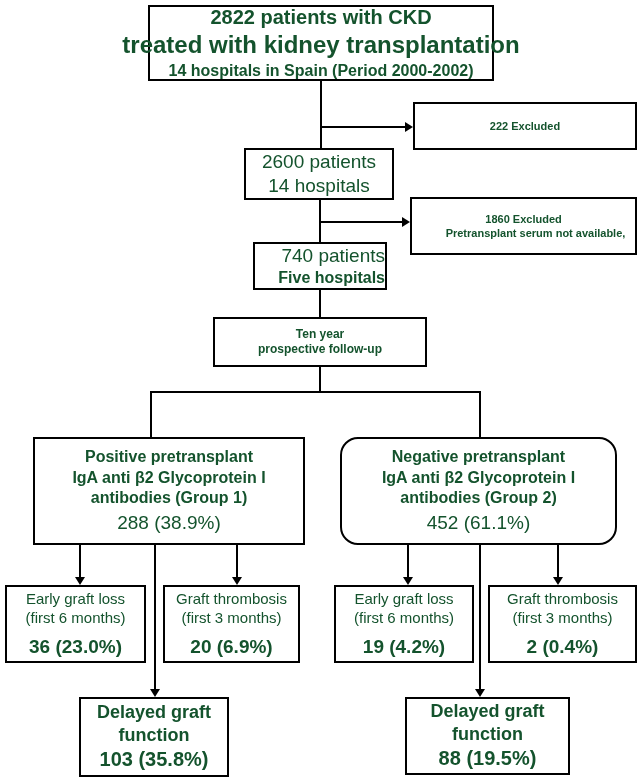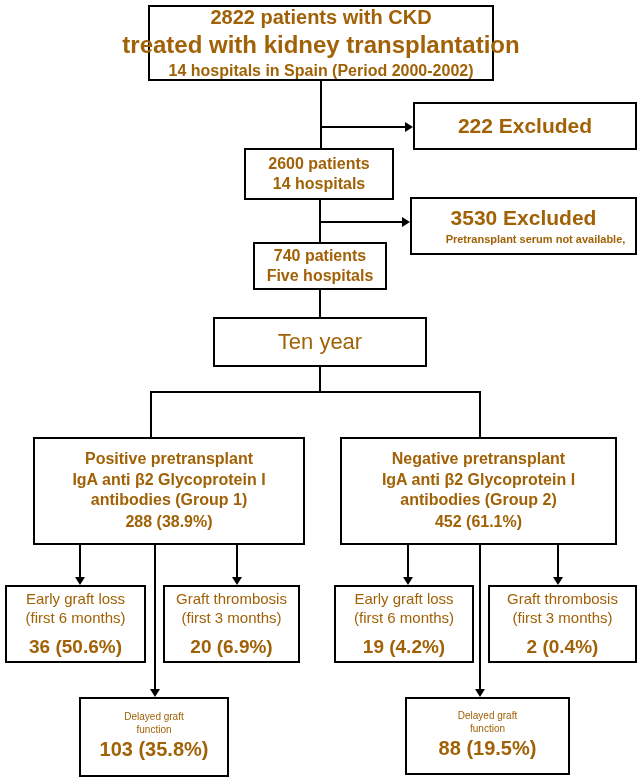--- a/index.html
+++ b/index.html
@@ -2,46 +2,46 @@
 <html><head>
 <meta charset="utf-8">
 <style>
   html, body { margin: 0; padding: 0; background: #ffffff; }
   #canvas {
     position: relative;
     width: 641px;
     height: 784px;
     background: #ffffff;
     font-family: "Liberation Sans", sans-serif;
-    color: #a16207;
+    color: #14532d;
     overflow: hidden;
   }
   .box {
     position: absolute;
     box-sizing: border-box;
     border: 2px solid #000;
     background: #fff;
     display: flex;
     flex-direction: column;
     align-items: center;
     justify-content: center;
     text-align: center;
     line-height: 1.28;
   }
   .ln { display: block; white-space: nowrap; }
   .t20b { font-size: 20px; font-weight: 600; }
   .t18b { font-size: 24px; font-weight: 600; }
   .t16  { font-size: 16px; font-weight: 700; }
-  .t17b { font-size: 21px; font-weight: 600; }
-  .t17  { font-size: 22px; font-weight: 400; }
+  .t17b { font-size: 11px; font-weight: 600; }
+  .t17  { font-size: 12px; font-weight: 700; }
   .t14  { font-size: 14px; font-weight: 400; }
   .t11b { font-size: 11px; font-weight: 700; line-height: 1.3; padding-left: 24px; }
-  .t19b { font-size: 16px; font-weight: 700; }
+  .t19b { font-size: 19px; font-weight: 400; }
   .t15  { font-size: 15px; font-weight: 400; }
-  .t15b { font-size: 10px; font-weight: 400; }
+  .t15b { font-size: 18px; font-weight: 700; }
   .num  { font-size: 19px; font-weight: 700; margin-top: 7px; }
   .num20 { font-size: 20px; font-weight: 700; }
   .vline, .hline { position: absolute; background: #000; }
   .vline { width: 2px; }
   .hline { height: 2px; }
   .arrow-down {
     position: absolute; width: 0; height: 0;
     border-left: 5px solid transparent;
     border-right: 5px solid transparent;
     border-top: 8px solid #000;
@@ -77,48 +77,49 @@
     <span class="ln t19b">2600 patients</span>
     <span class="ln t19b">14 hospitals</span>
   </div>
 
   <div class="vline" style="left:319px; top:200px; height:42px;"></div>
 
   <div class="hline" style="left:320px; top:221px; width:82px;"></div>
   <div class="arrow-right" style="left:402px; top:217px;"></div>
 
   <div class="box" style="left:410px; top:197px; width:227px; height:58px;">
-    <span class="ln t17b">3530 Excluded</span>
+    <span class="ln t17b">1860 Excluded</span>
     <span class="ln t11b">Pretransplant serum not available,</span>
   </div>
 
-  <div class="box" style="left:253px; top:242px; width:134px; height:48px;">
+  <div class="box" style="left:253px; top:242px; width:134px; height:48px;align-items:flex-end;">
     <span class="ln t19b">740 patients</span>
     <span class="ln t16">Five hospitals</span>
   </div>
 
   <div class="vline" style="left:319px; top:290px; height:27px;"></div>
 
   <div class="box" style="left:213px; top:317px; width:214px; height:50px;">
     <span class="ln t17">Ten year</span>
+    <span class="ln t17">prospective follow-up</span>
   </div>
 
   <div class="vline" style="left:319px; top:367px; height:26px;"></div>
   <div class="hline" style="left:150px; top:391px; width:331px;"></div>
   <div class="vline" style="left:150px; top:391px; height:46px;"></div>
   <div class="vline" style="left:479px; top:391px; height:46px;"></div>
 
   <div class="box" style="left:33px; top:437px; width:272px; height:108px;">
     <span class="ln t16">Positive pretransplant</span>
     <span class="ln t16">IgA anti β2 Glycoprotein I</span>
     <span class="ln t16">antibodies  (Group 1)</span>
     <span class="ln t19b" style="margin-top:2px;">288 (38.9%)</span>
   </div>
 
-  <div class="box" style="left:340px; top:437px; width:277px; height:108px;">
+  <div class="box" style="left:340px; top:437px; width:277px; height:108px;border-radius:18px;">
     <span class="ln t16">Negative pretransplant</span>
     <span class="ln t16">IgA anti β2 Glycoprotein I</span>
     <span class="ln t16">antibodies  (Group 2)</span>
     <span class="ln t19b" style="margin-top:2px;">452 (61.1%)</span>
   </div>
 
   <div class="vline" style="left:79px;  top:545px; height:33px;"></div>
   <div class="arrow-down" style="left:75px;  top:577px;"></div>
   <div class="vline" style="left:236px; top:545px; height:33px;"></div>
   <div class="arrow-down" style="left:232px; top:577px;"></div>
@@ -128,21 +129,21 @@
   <div class="vline" style="left:407px; top:545px; height:33px;"></div>
   <div class="arrow-down" style="left:403px; top:577px;"></div>
   <div class="vline" style="left:557px; top:545px; height:33px;"></div>
   <div class="arrow-down" style="left:553px; top:577px;"></div>
   <div class="vline" style="left:479px; top:545px; height:145px;"></div>
   <div class="arrow-down" style="left:475px; top:689px;"></div>
 
   <div class="box" style="left:5px; top:585px; width:141px; height:78px;">
     <span class="ln t15">Early graft loss</span>
     <span class="ln t15">(first 6 months)</span>
-    <span class="ln num">36 (50.6%)</span>
+    <span class="ln num">36 (23.0%)</span>
   </div>
 
   <div class="box" style="left:163px; top:585px; width:137px; height:78px;">
     <span class="ln t15">Graft thrombosis</span>
     <span class="ln t15">(first 3 months)</span>
     <span class="ln num">20 (6.9%)</span>
   </div>
 
   <div class="box" style="left:334px; top:585px; width:140px; height:78px;">
     <span class="ln t15">Early graft loss</span>

